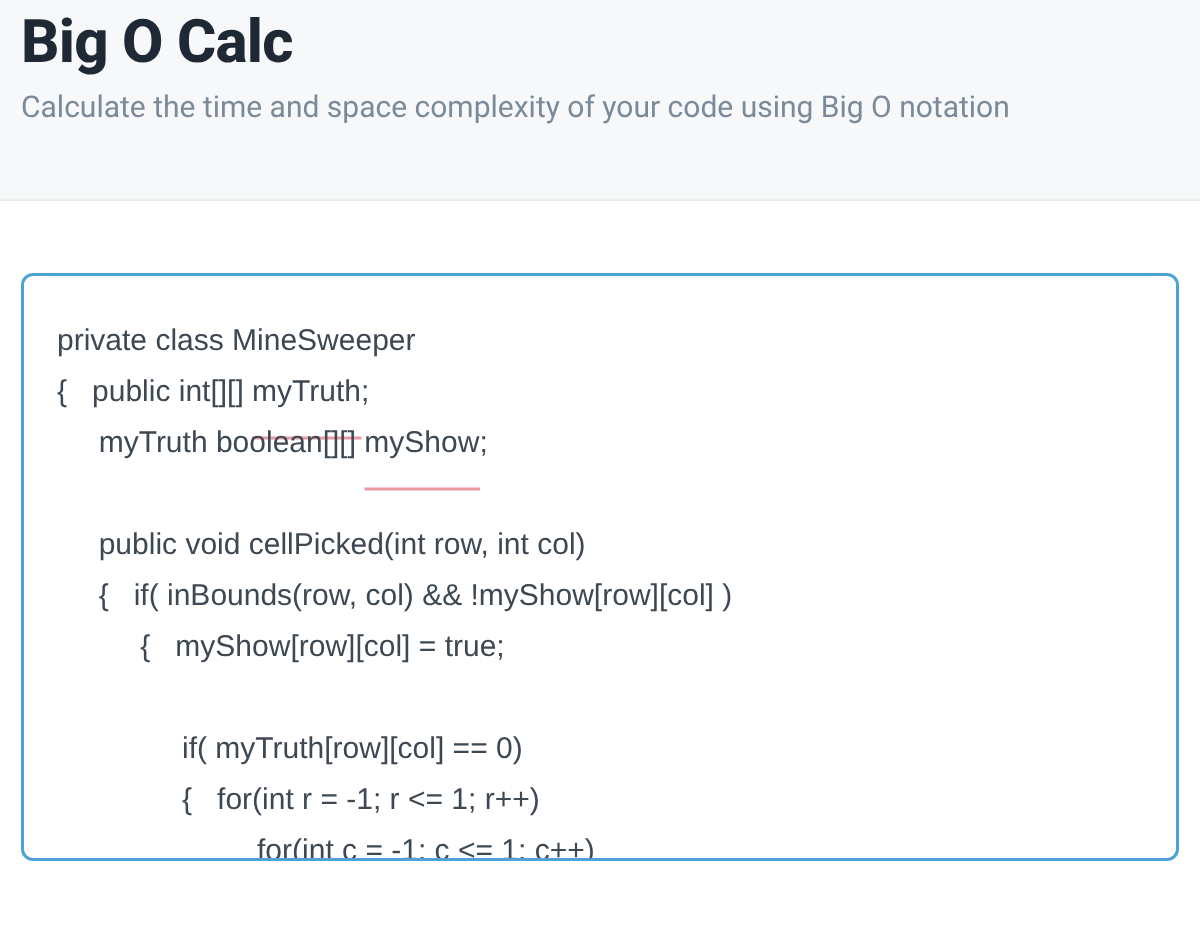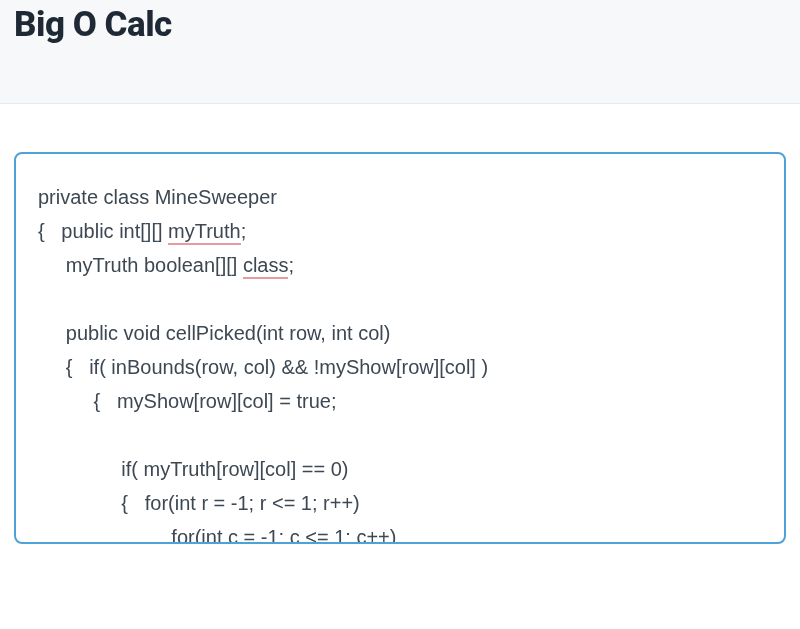--- a/index.html
+++ b/index.html
@@ -13,21 +13,21 @@
       width: 800px;
       height: 629px;
       overflow: hidden;
     }
     .header {
       background: #f7f8f9;
       padding: 4px 14px 50px 14px;
       border-bottom: 1px solid #e8e8e8;
     }
     .title {
-      font-size: 35px;
+      font-size: 40px;
       font-weight: 800;
       color: #1e2935;
       letter-spacing: -0.5px;
       margin-bottom: 8px;
     }
     .subtitle {
       font-size: 20px;
       color: #7b8a99;
       font-weight: 400;
     }
@@ -45,36 +45,37 @@
     .code-content {
       font-family: -apple-system, BlinkMacSystemFont, "Segoe UI", Helvetica, Arial, sans-serif;
       font-size: 20px;
       line-height: 1.7;
       color: #3d4853;
       white-space: pre;
       font-weight: 400;
     }
     .underline-red {
       border-bottom: 2px solid #e89aa3;
-      padding-bottom: 1px;
+      padding-bottom: 19px;
       margin-top: 12px;
     }
   </style>
 </head>
 <body>
 
 <div class="header">
   <h1 class="title">Big O Calc</h1>
+  <p class="subtitle">Calculate the time and space complexity of your code using Big O notation</p>
 </div>
 
 <div class="main">
   <div class="code-box">
     <div class="code-content"><span>private class MineSweeper</span>
 <span>{   public int[][] </span><span class="underline-red">myTruth</span><span>;</span>
-<span>     myTruth boolean[][] </span><span class="underline-red">class</span><span>;</span>
+<span>     myTruth boolean[][] </span><span class="underline-red">myShow</span><span>;</span>
 <span></span>
 <span>     public void cellPicked(int row, int col)</span>
 <span>     {   if( inBounds(row, col) &amp;&amp; !myShow[row][col] )</span>
 <span>          {   myShow[row][col] = true;</span>
 <span></span>
 <span>               if( myTruth[row][col] == 0)</span>
 <span>               {   for(int r = -1; r &lt;= 1; r++)</span>
 <span>                        for(int c = -1; c &lt;= 1; c++)</span></div>
   </div>
 </div>

